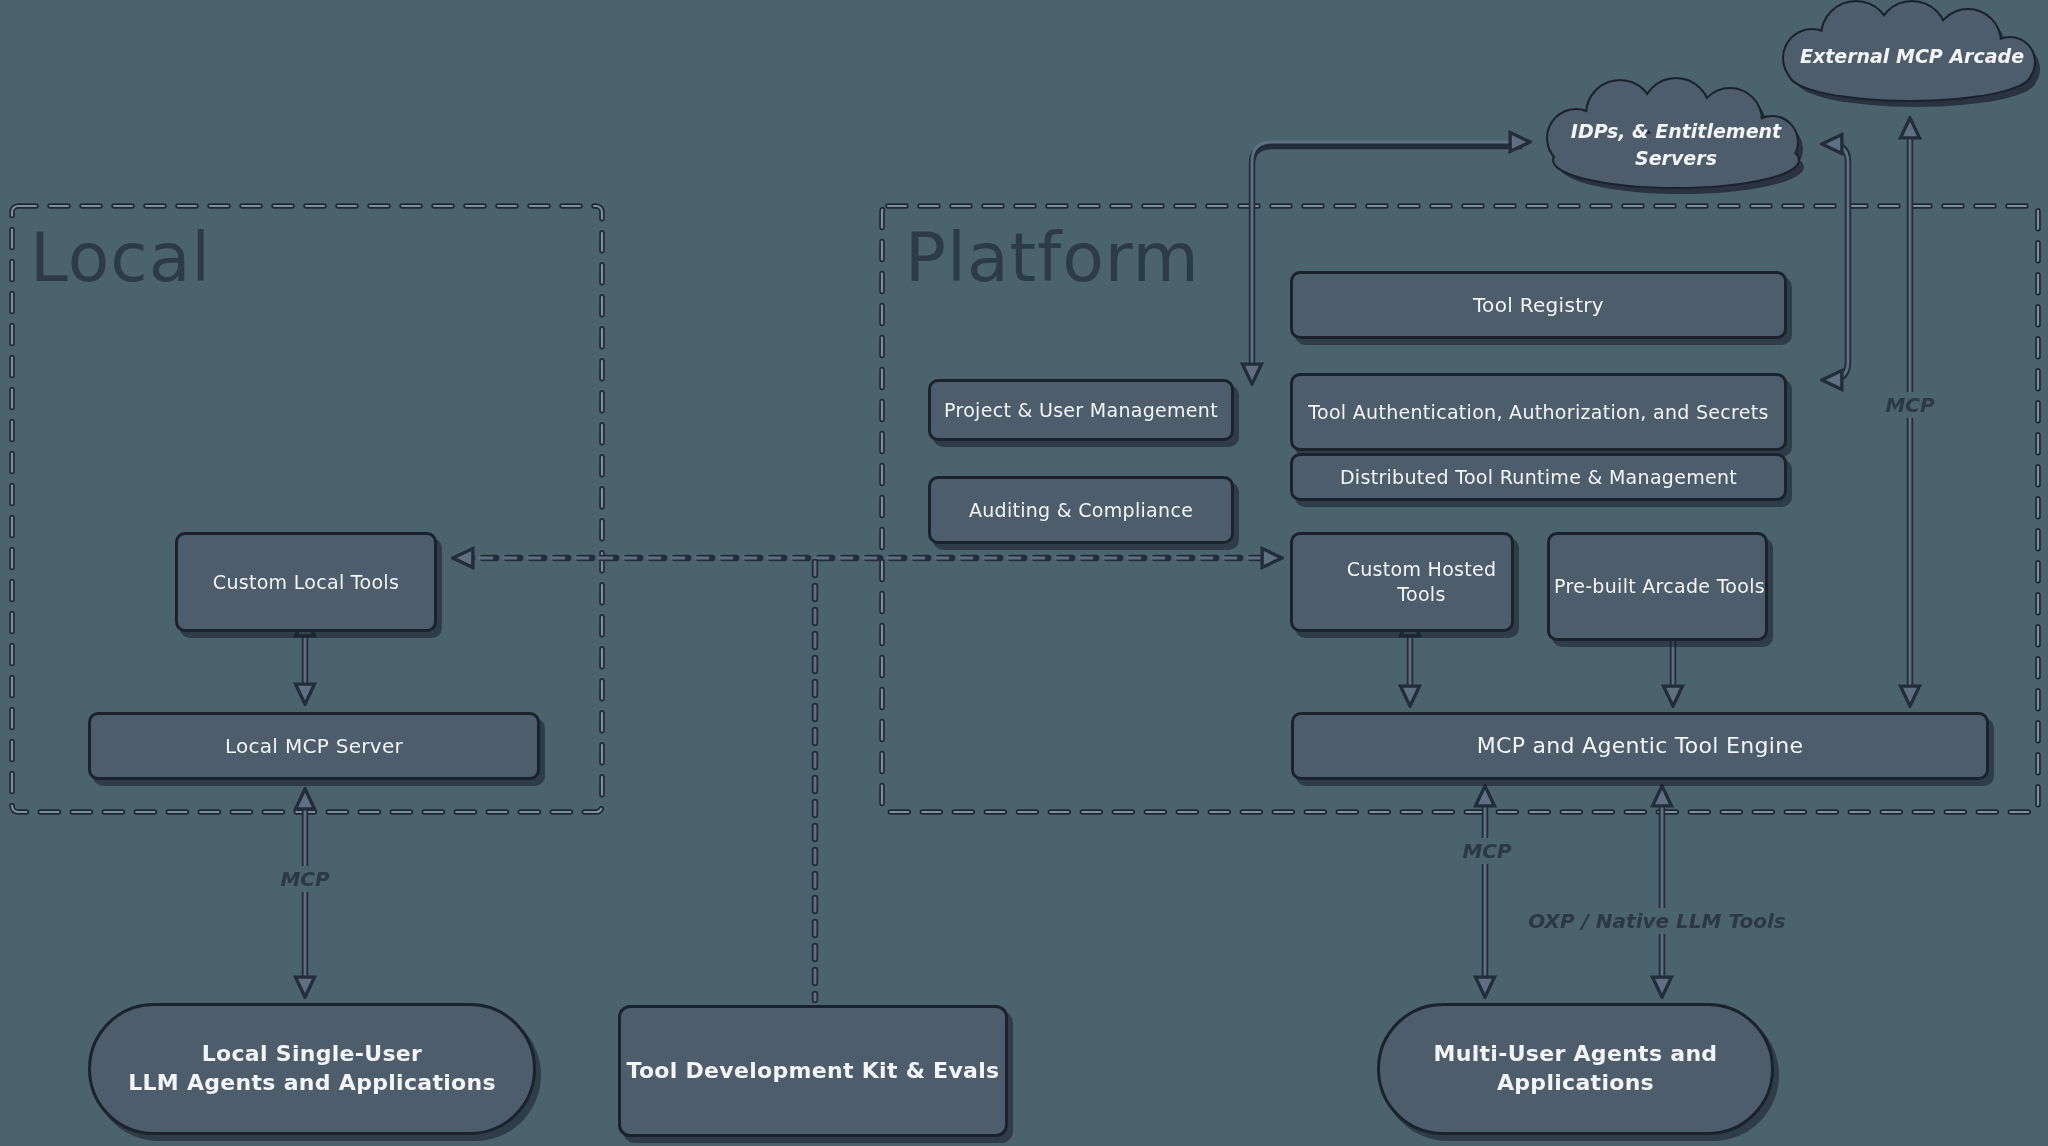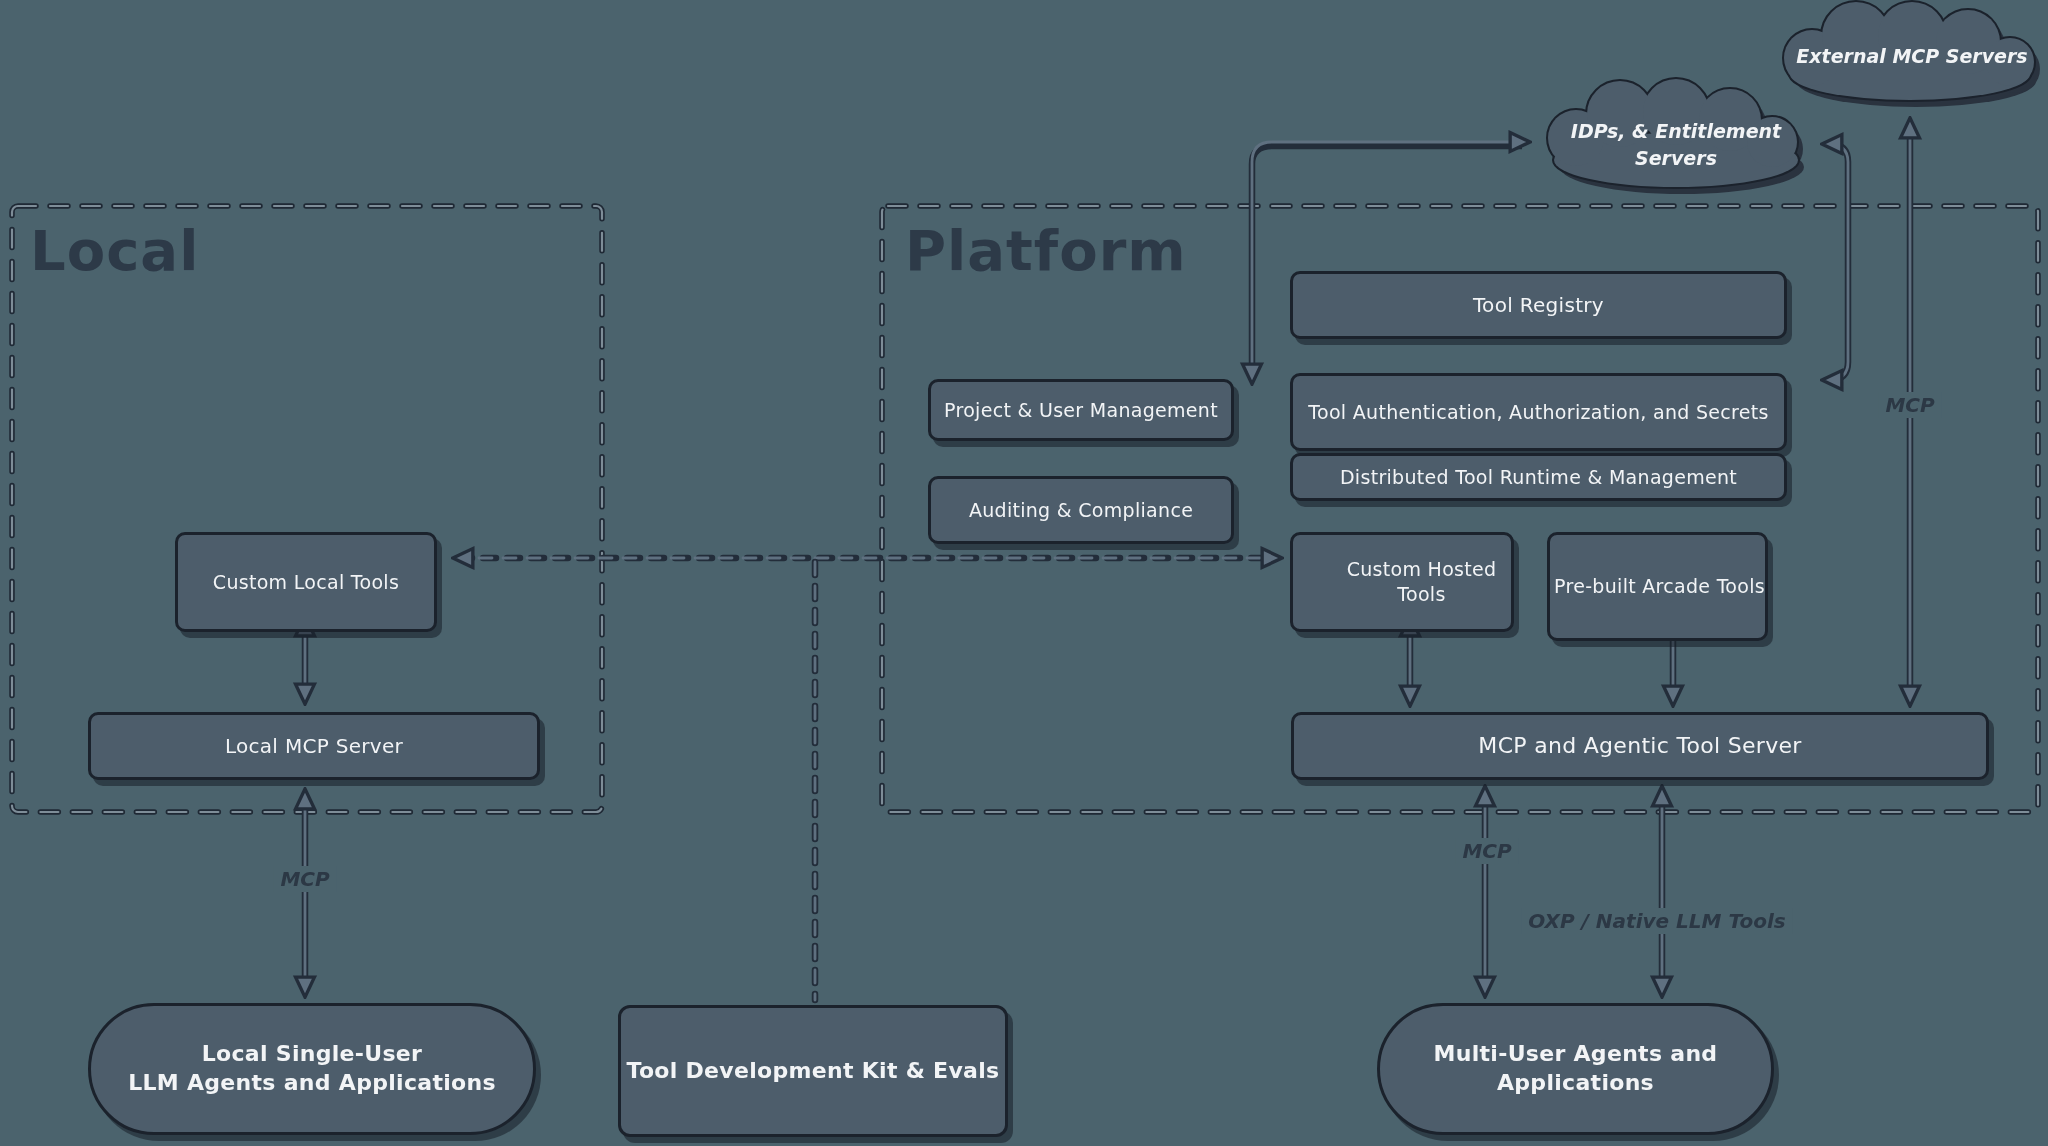--- a/index.html
+++ b/index.html
@@ -7,21 +7,21 @@
          font-family:"DejaVu Sans","Liberation Sans",sans-serif;}
   .layer{position:absolute;left:0;top:0;}
   .node{position:absolute;display:flex;flex-direction:column;align-items:center;justify-content:center;
         background:#4d5d6b;border:3px solid #1b222c;border-radius:10px;
         box-shadow:5px 6px 0 rgba(24,31,40,0.55);
         color:#f2f4f6;text-align:center;font-size:20px;line-height:1.3;letter-spacing:.3px;box-sizing:border-box;}
   .node.small{font-size:19px;margin-top:24px;}
   .node.big{font-size:22px;}
   .node.bold{font-weight:700;font-size:22px;}
   .node.stadium{border-radius:70px;}
-  .title{position:absolute;color:#2d3a48;font-weight:700;font-size:56px;letter-spacing:1px;}
+  .title{position:absolute;color:#2d3a48;font-weight:400;font-size:68px;letter-spacing:1px;}
   .cloud-label{position:absolute;color:#f2f4f6;font-style:italic;font-weight:600;font-size:19px;
                text-align:center;line-height:27px;}
   .edge-label{position:absolute;transform:translateX(-50%);background:#4b636d;color:#2c3845;
               font-style:italic;font-weight:700;font-size:20px;padding:1px 7px;white-space:nowrap;}
   .u{fill:none;stroke:#232d3a;stroke-width:6.5px;}
   .o{fill:none;stroke:#5f7080;stroke-width:2.8px;}
   .dash{stroke-dasharray:13 11;stroke-linecap:round;}
   .rgu{fill:none;stroke:#1f2935;stroke-width:5.5px;stroke-dasharray:18 14;stroke-linecap:round;}
   .rgo{fill:none;stroke:#7e8d98;stroke-width:2.2px;stroke-dasharray:18 14;stroke-linecap:round;}
   .cloud-sh{fill:#2a333f;stroke:none;}
@@ -152,21 +152,21 @@
           <circle cx="1676" cy="112" r="33"></circle>
         <circle cx="1730" cy="120" r="31"></circle>
           <circle cx="1772" cy="142" r="25"></circle>
       </g>
     </g>
   </svg>
 
   <div class="title" style="left:30px;top:218px;">Local</div>
   <div class="title" style="left:905px;top:218px;">Platform</div>
 
-  <div class="cloud-label" style="left:1792px;top:43px;width:240px;">External MCP Servers</div>
+  <div class="cloud-label" style="left:1792px;top:43px;width:240px;">External MCP Arcade</div>
   <div class="cloud-label" style="left:1566px;top:118px;width:220px;">
     <span style="display:block">IDPs, &amp; Entitlement</span>
     <span style="display:block">Servers</span>
   </div>
 
   <div class="node small" style="left:175px;top:508px;width:262px;height:100px;text-align:center;">
     <span>Custom Local Tools</span>
   </div>
   <div class="node" style="left:88px;top:712px;width:452px;height:68px;">
     <span>Local MCP Server</span>
@@ -187,21 +187,21 @@
   <div class="node small" style="left:1290px;top:429px;width:497px;height:48px;">
     <span>Distributed Tool Runtime &amp; Management</span>
   </div>
   <div class="node small" style="left:1290px;top:508px;width:224px;height:100px;padding-left:39px;">
     <span>Custom Hosted Tools</span>
   </div>
   <div class="node small" style="left:1547px;top:508px;width:221px;height:109px;align-items:flex-end;">
     <span>Pre-built Arcade Tools</span>
   </div>
   <div class="node big" style="left:1291px;top:712px;width:698px;height:68px;">
-    <span>MCP and Agentic Tool Server</span>
+    <span>MCP and Agentic Tool Engine</span>
   </div>
 
   <div class="node stadium bold" style="left:88px;top:1003px;width:448px;height:132px;">
     <span>Local Single-User</span>
     <span>LLM Agents and Applications</span>
   </div>
   <div class="node bold" style="left:618px;top:1005px;width:390px;height:132px;border-radius:12px;">
     <span>Tool Development Kit &amp; Evals</span>
   </div>
   <div class="node stadium bold" style="left:1377px;top:1003px;width:397px;height:132px;">

